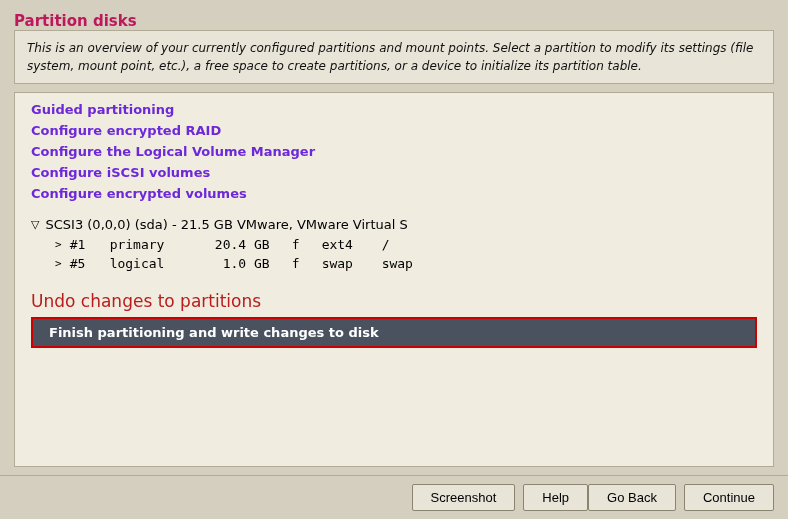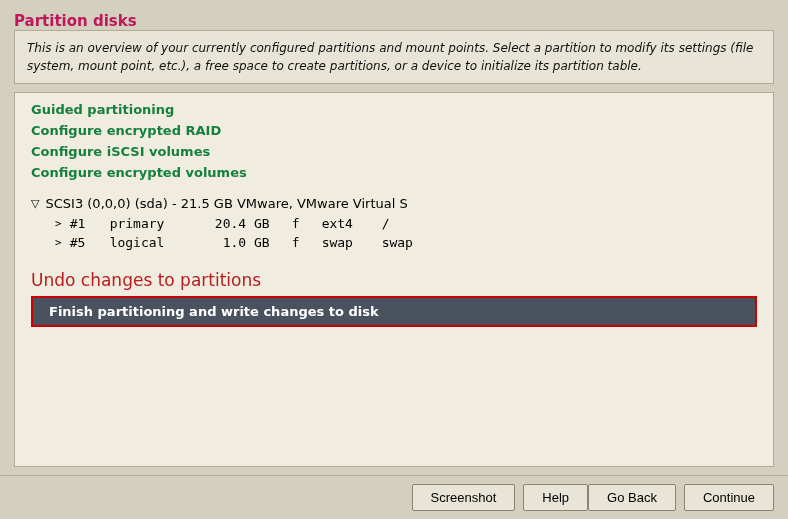--- a/index.html
+++ b/index.html
@@ -41,21 +41,21 @@
       border: 1px solid #b0aa96;
       background: #f0ece0;
       flex: 1;
       padding: 6px 0;
       overflow: hidden;
     }
 
     .menu-item {
       padding: 3px 16px;
       cursor: pointer;
-      color: #15803d;
+      color: #6d28d9;
       font-size: 13px;
     }
 
     .menu-item.bold {
       font-weight: bold;
     }
 
     .divider-row {
       height: 10px;
     }
@@ -145,20 +145,21 @@
 <body>
 
 <div class="main-container">
   <div class="page-title">Partition disks</div>
   <div class="description-box">This is an overview of your currently configured partitions and mount points. Select a partition to modify its settings (file system, mount point, etc.), a free space to create partitions, or a device to initialize its partition table.</div>
 
   <div class="partition-list-container">
 
     <div class="menu-item bold">Guided partitioning</div>
     <div class="menu-item bold">Configure encrypted RAID</div>
+    <div class="menu-item bold">Configure the Logical Volume Manager</div>
     <div class="menu-item bold">Configure iSCSI volumes</div>
     <div class="menu-item bold">Configure encrypted volumes</div>
 
     <div class="divider-row"></div>
 
     <div class="disk-header">
       <span class="arrow">▽</span>
       <span>SCSI3 (0,0,0) (sda) - 21.5 GB VMware, VMware Virtual S</span>
     </div>
 

